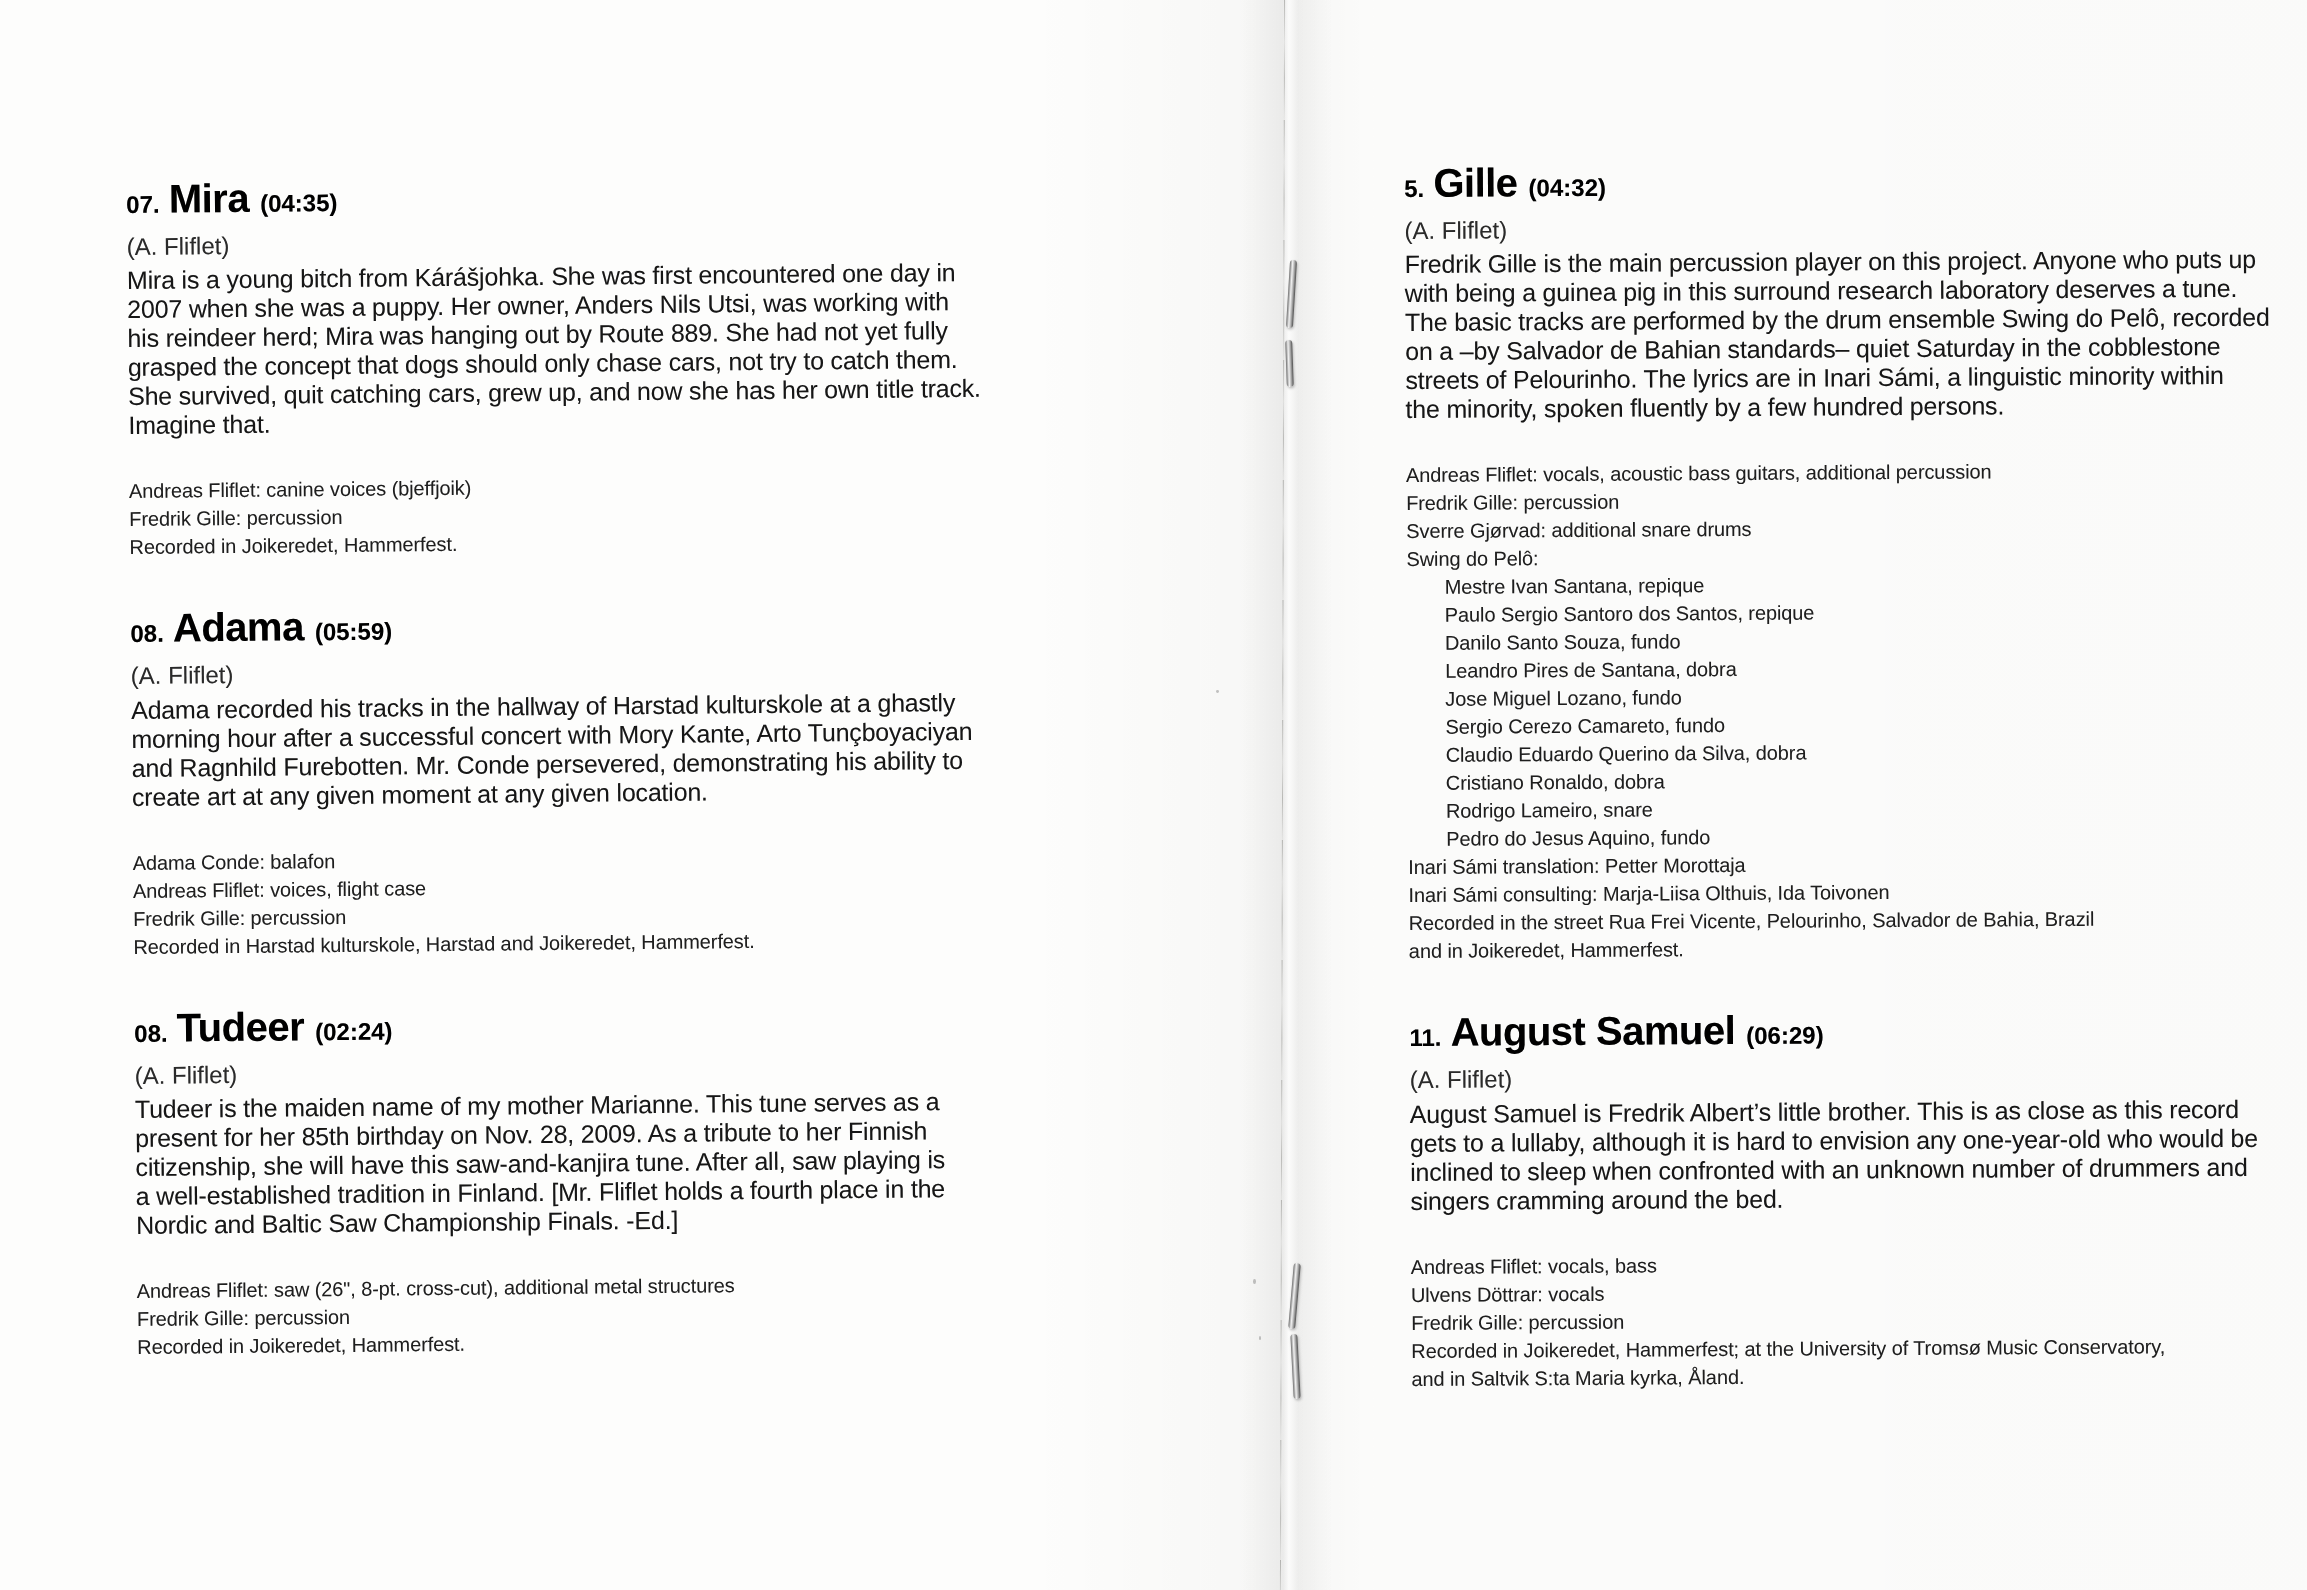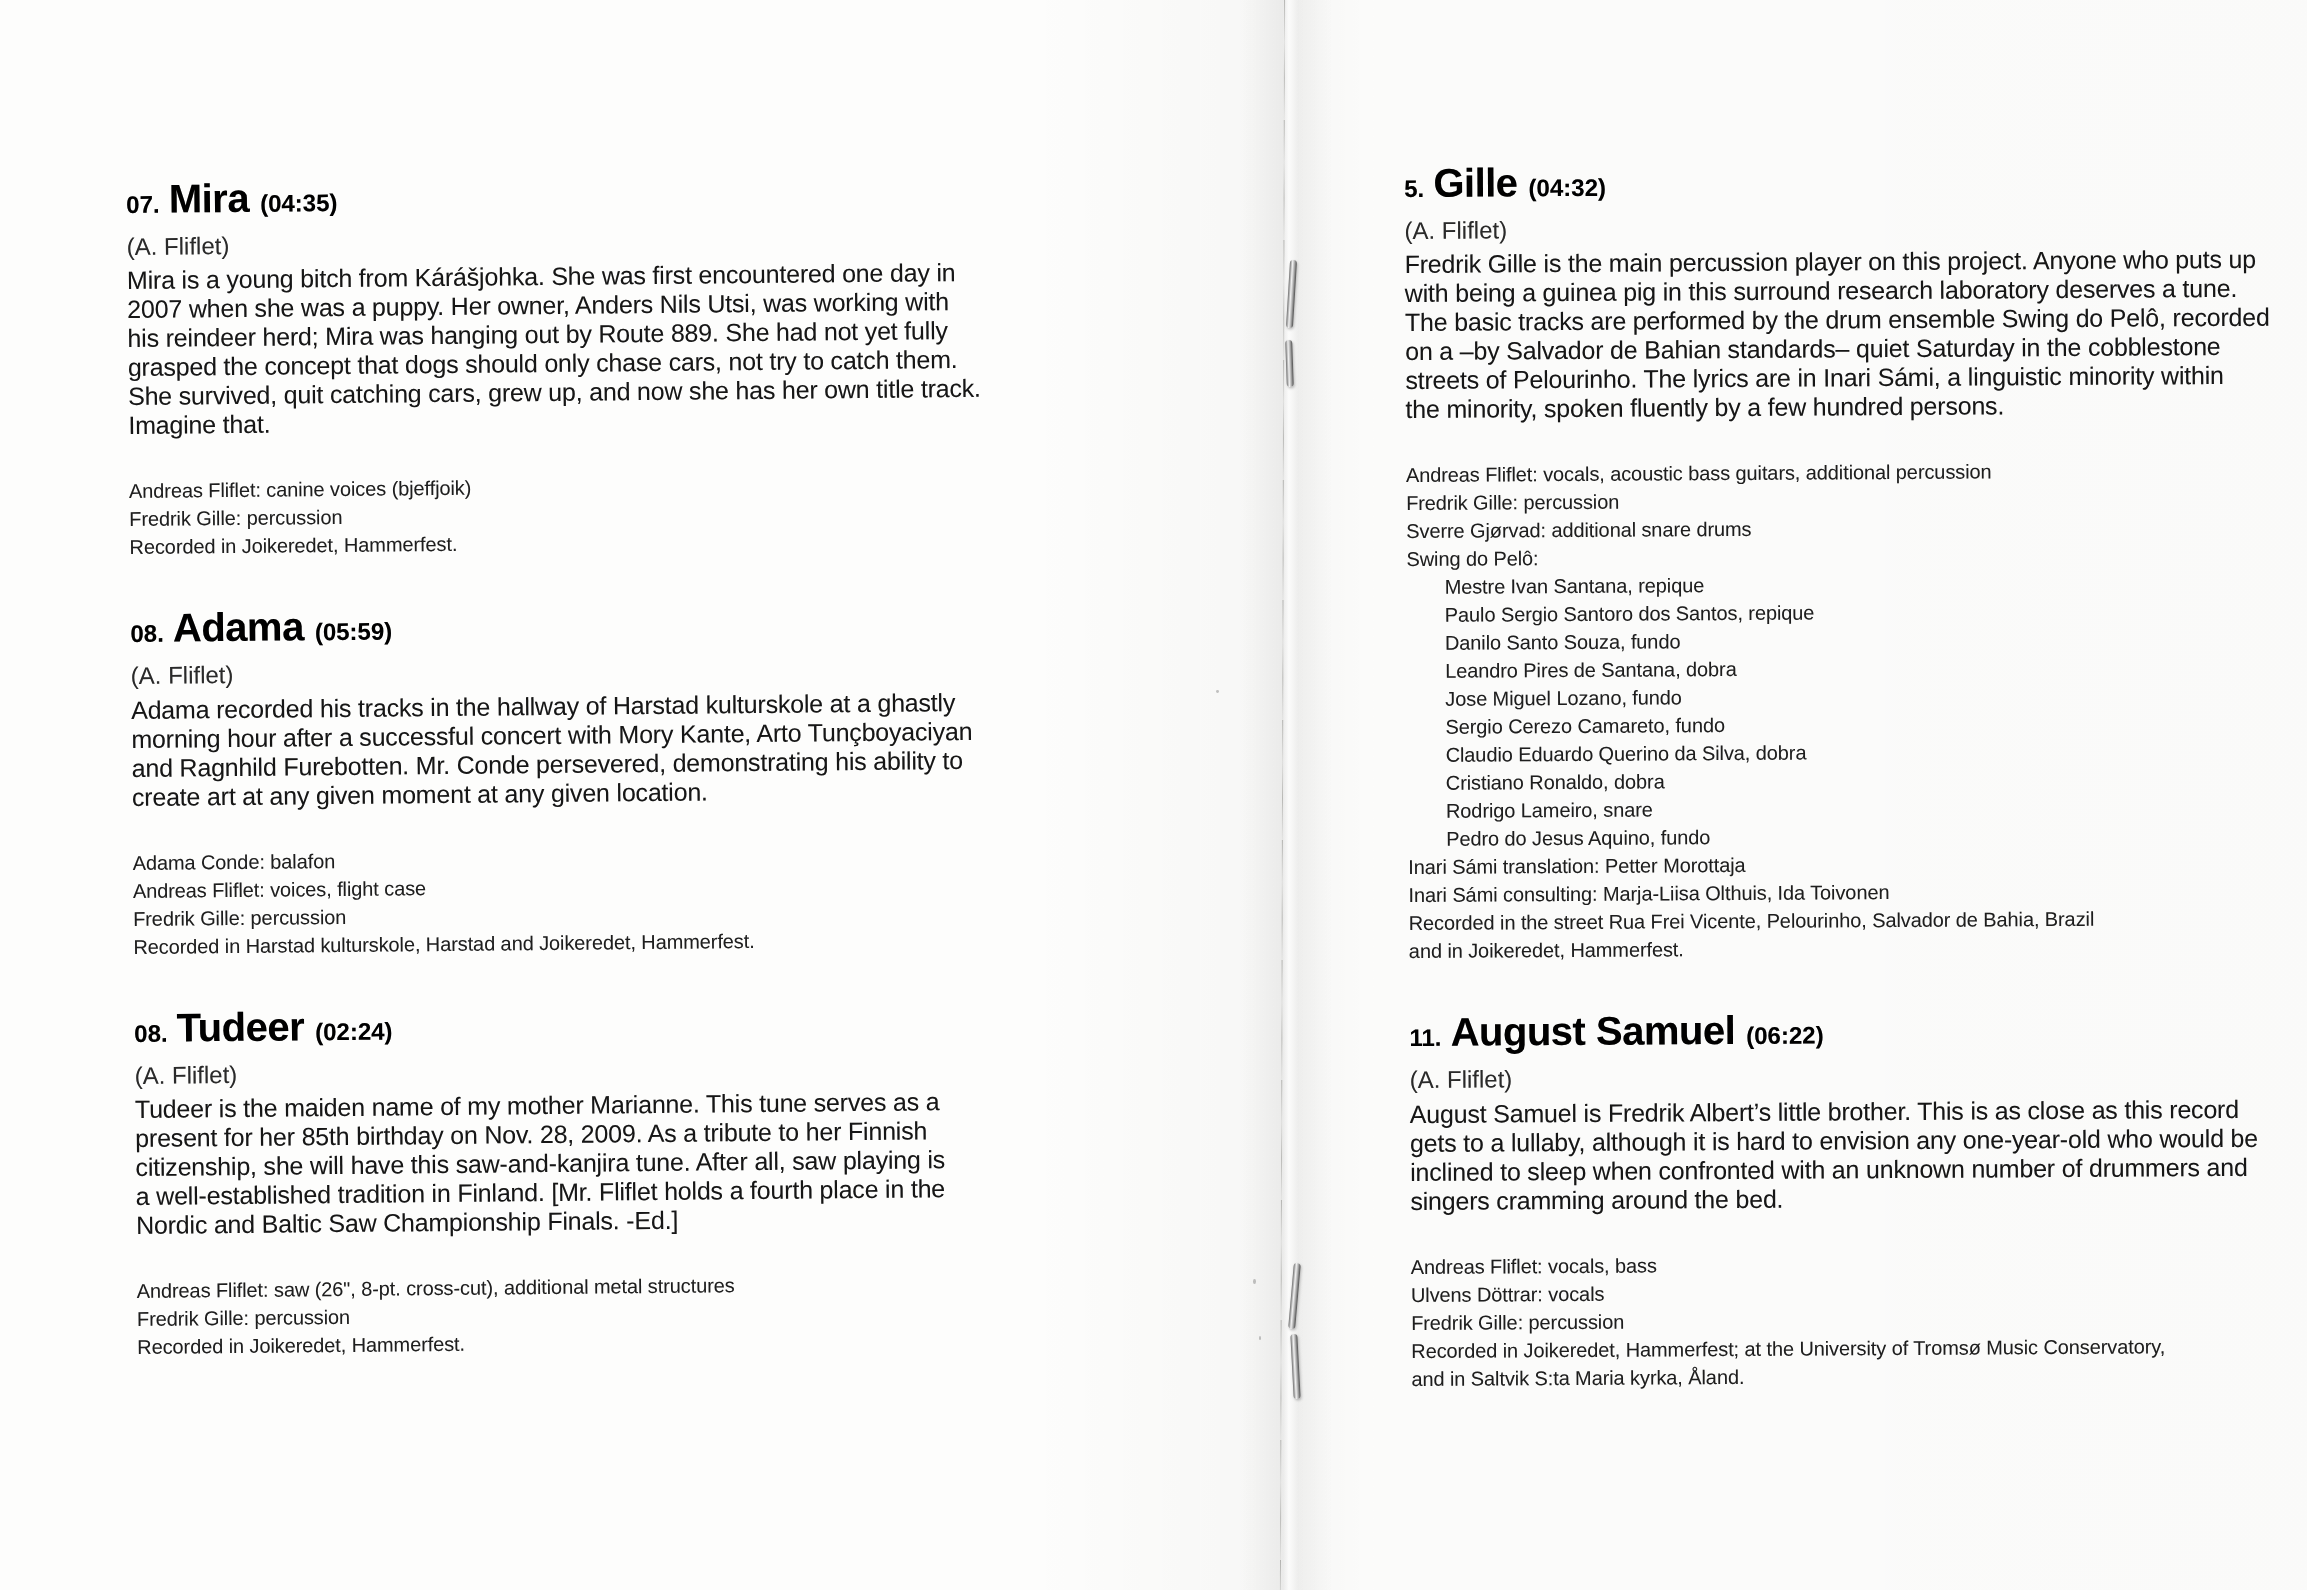--- a/index.html
+++ b/index.html
@@ -234,21 +234,21 @@
       <div class="credit indent">Pedro do Jesus Aquino, fundo</div>
       <div class="credit">Inari Sámi translation: Petter Morottaja</div>
       <div class="credit">Inari Sámi consulting: Marja-Liisa Olthuis, Ida Toivonen</div>
       <div class="credit">Recorded in the street Rua Frei Vicente, Pelourinho, Salvador de Bahia, Brazil</div>
       <div class="credit">and in Joikeredet, Hammerfest.</div>
     </div>
   </section>
 
   <section class="track">
     <h2 class="heading">
-      <span class="tnum">11.</span><span class="ttitle">August Samuel</span><span class="tdur">(06:22)</span>
+      <span class="tnum">11.</span><span class="ttitle">August Samuel</span><span class="tdur">(06:29)</span>
     </h2>
     <div class="composer">(A. Fliflet)</div>
     <div class="body-block">
       <div class="line">August Samuel is Fredrik Albert’s little brother. This is as close as this record</div>
       <div class="line">gets to a lullaby, although it is hard to envision any one-year-old who would be</div>
       <div class="line">inclined to sleep when confronted with an unknown number of drummers and</div>
       <div class="line">singers cramming around the bed.</div>
     </div>
     <div class="credits">
       <div class="credit">Andreas Fliflet: vocals, bass</div>

